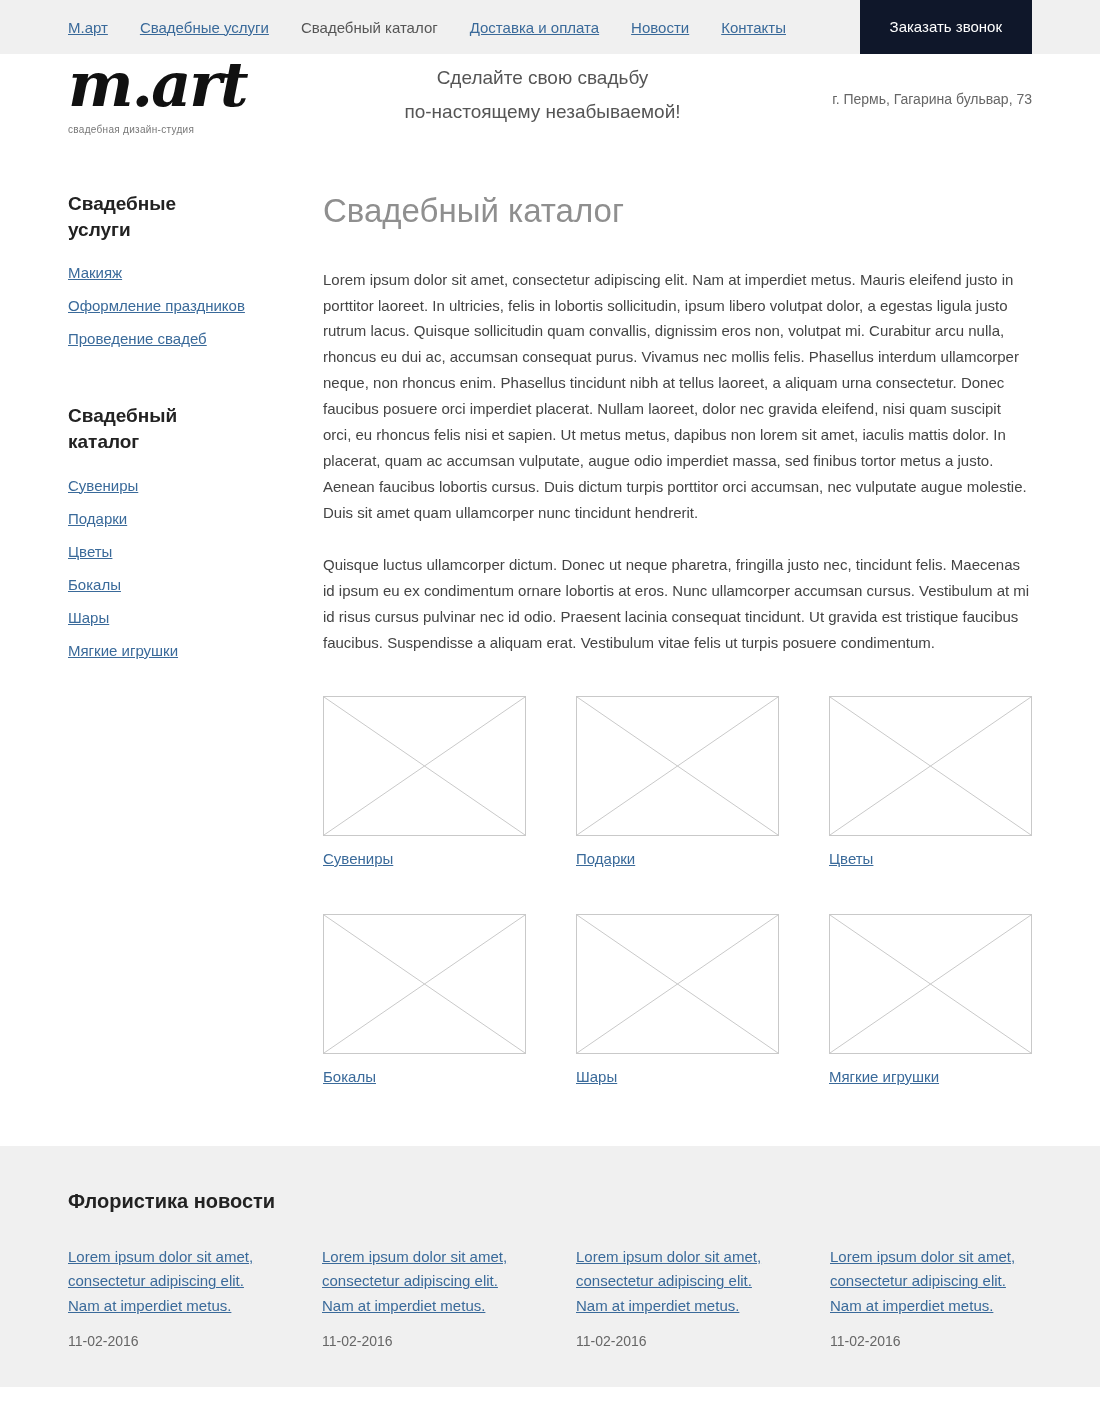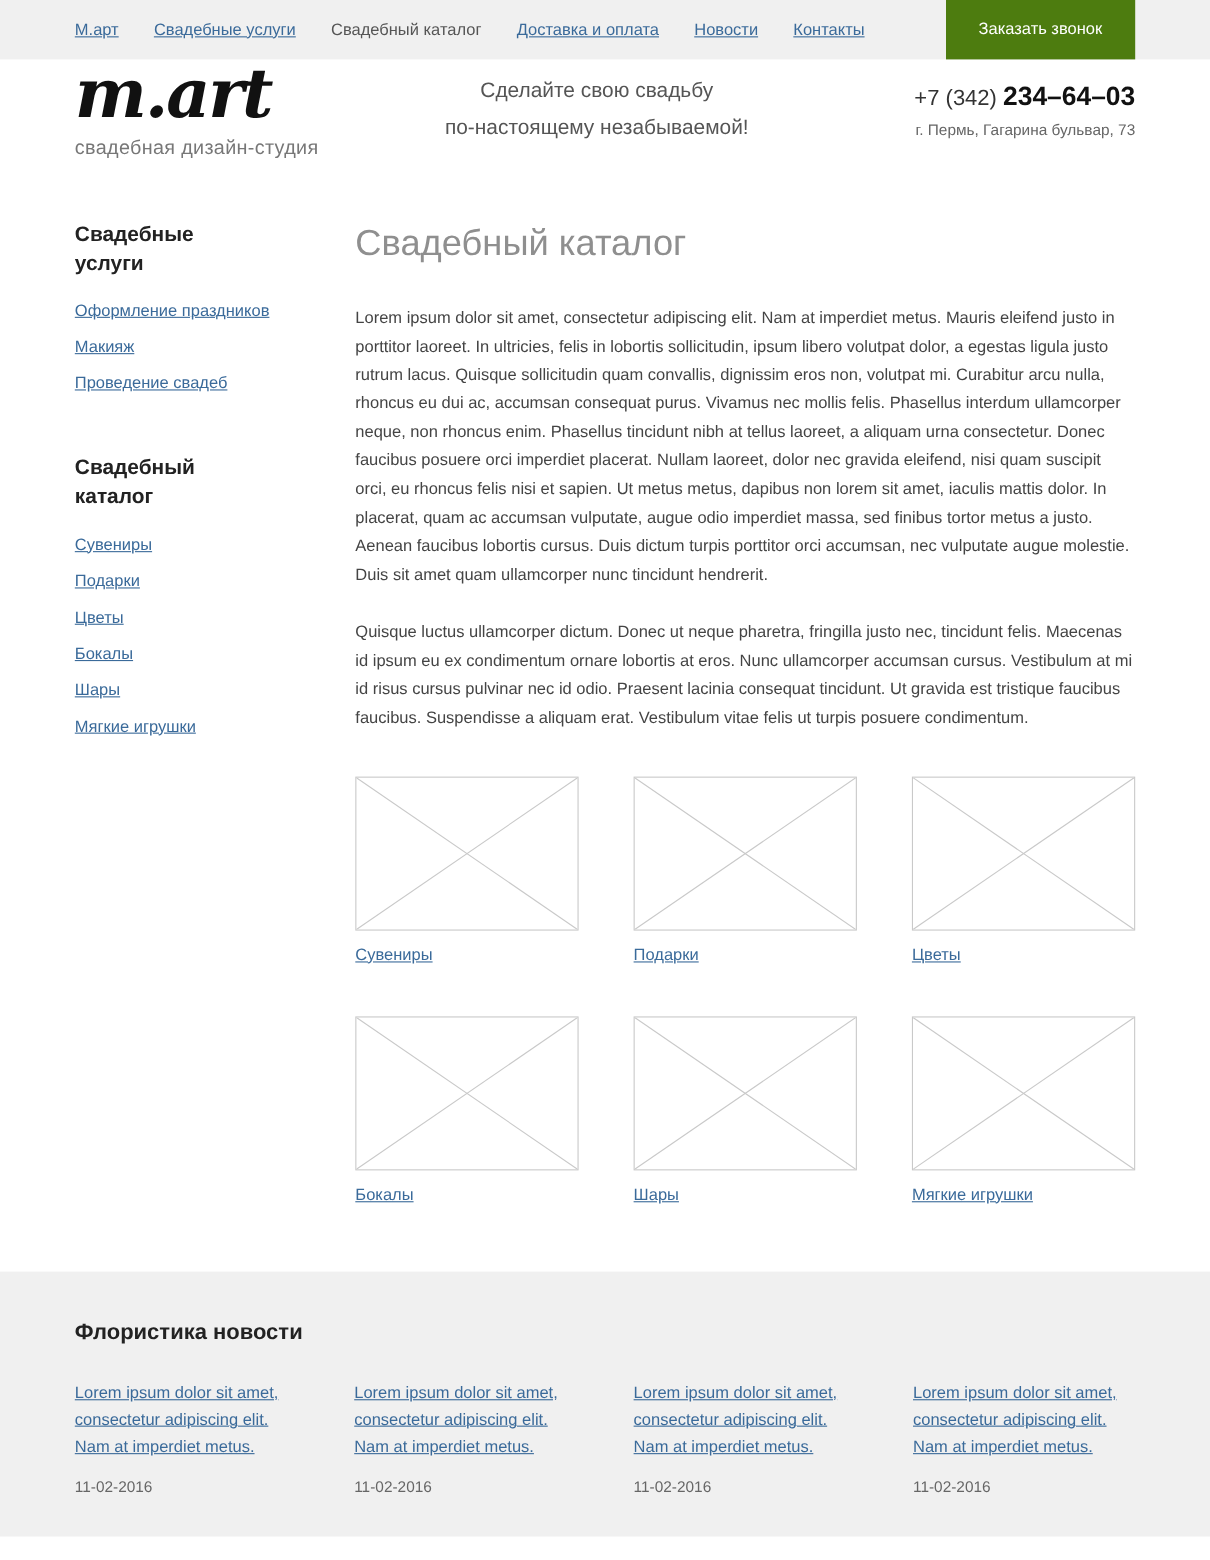--- a/index.html
+++ b/index.html
@@ -19,38 +19,38 @@
     display: flex; align-items: center; height: 54px;
   }
   .nav-link {
     font-size: 15px; margin-right: 32px; white-space: nowrap;
   }
   .nav-link.active {
     color: #555; text-decoration: none;
   }
   .cta-button {
     margin-left: auto;
-    background: #4d7c0f; color: #ffffff; text-decoration: none;
+    background: #0f172a; color: #ffffff; text-decoration: none;
     font-size: 15px; height: 54px; line-height: 54px;
     padding: 0 30px; display: inline-block;
   }
 
   
   .header {
     display: flex; align-items: center;
     padding-bottom: 28px;
   }
   .brand { width: 255px; flex-shrink: 0; }
   .logo {
     font-family: "DejaVu Serif", serif;
     font-style: italic; font-weight: bold;
     font-size: 62px; line-height: 1; color: #111;
     letter-spacing: -2px;
   }
-  .tagline { font-size: 18px; color: #777; margin-top: 8px; letter-spacing: .3px; }
+  .tagline { font-size: 10px; color: #777; margin-top: 8px; letter-spacing: .3px; }
   .slogan {
     flex: 1; text-align: center;
     font-size: 19px; color: #555; line-height: 1.75;
   }
   .contacts { width: 270px; flex-shrink: 0; text-align: right; }
   .phone { font-size: 20px; color: #333; white-space: nowrap; }
   .phone b { font-size: 24px; color: #111; font-weight: bold; }
   .address { font-size: 14px; color: #666; margin-top: 8px; }
 
   
@@ -119,36 +119,32 @@
 <div class="container header">
   <div class="brand">
     <div class="logo">m.art</div>
     <div class="tagline">свадебная дизайн-студия</div>
   </div>
   <div class="slogan">
     <span>Сделайте свою свадьбу</span><br>
     <span>по-настоящему незабываемой!</span>
   </div>
   <div class="contacts">
-    <div class="phone">
-      <span>+7 (342)</span>
-      <b>234–64–03</b>
-    </div>
     <div class="address">г. Пермь, Гагарина бульвар, 73</div>
   </div>
 </div>
 
 <div class="container main-wrap">
 
   <aside class="sidebar">
     <div class="side-section">
       <h2>Свадебные услуги</h2>
       <ul>
+        <li><a>Макияж</a></li>
         <li><a>Оформление праздников</a></li>
-        <li><a>Макияж</a></li>
         <li><a>Проведение свадеб</a></li>
       </ul>
     </div>
     <div class="side-section">
       <h2>Свадебный каталог</h2>
       <ul>
         <li><a>Сувениры</a></li>
         <li><a>Подарки</a></li>
         <li><a>Цветы</a></li>
         <li><a>Бокалы</a></li>

